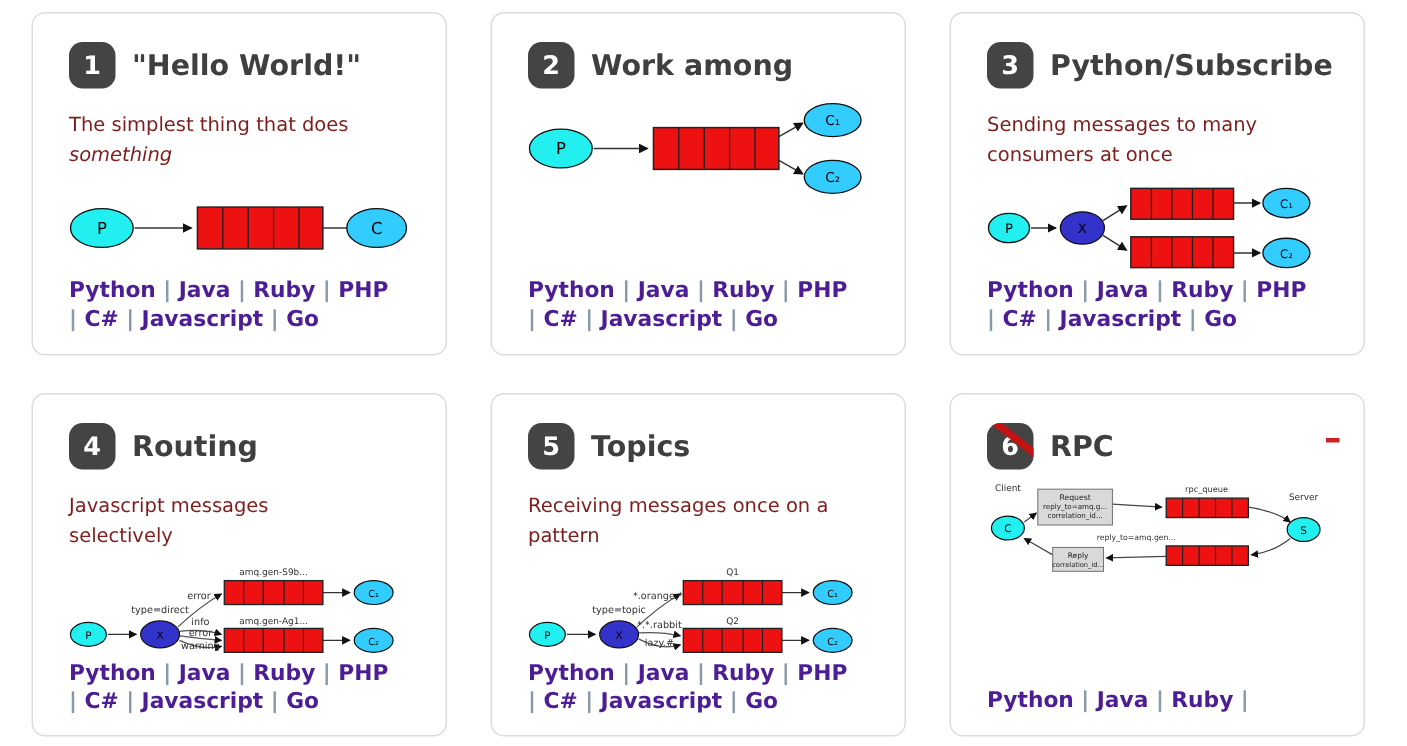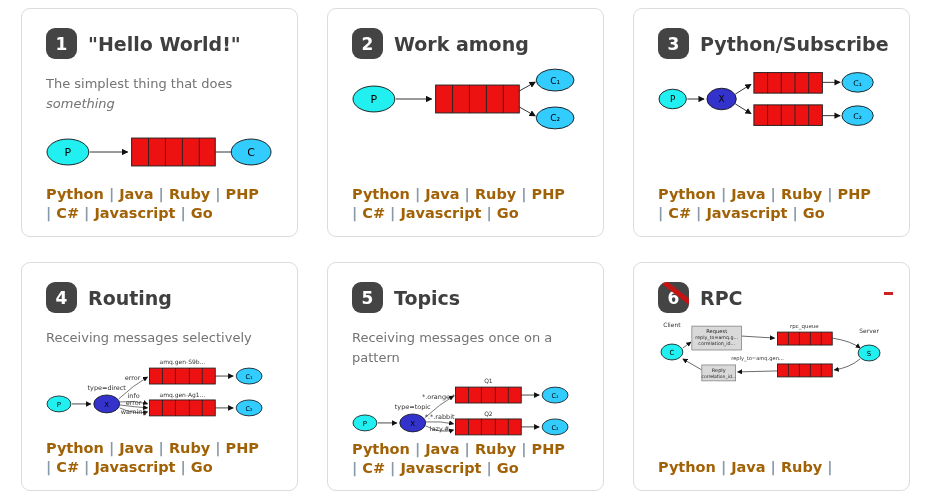--- a/index.html
+++ b/index.html
@@ -16,27 +16,27 @@
     box-sizing:border-box;background:#fff;border:1px solid #dcdcdc;border-radius:9px;
     padding:19px 24px 13px 24px;display:flex;flex-direction:column;position:relative;
   }
   .head{display:flex;align-items:center;gap:11px;}
   .badge{
     width:31px;height:31px;border-radius:9px;background:#444444;color:#fff;
     font-size:17px;font-weight:bold;display:flex;align-items:center;justify-content:center;
     flex:0 0 auto;position:relative;overflow:hidden;
   }
   .title{font-size:19px;font-weight:bold;color:#3f3f3f;white-space:nowrap;}
-  .desc{margin:15px 0 0 0;font-size:13px;line-height:1.5;color:#737373;max-width:206px;}
+  .desc{margin:15px 0 0 0;font-size:13px;line-height:1.5;color:#7f1d1d;max-width:206px;}
   .desc .it{font-style:italic;}
   .dia{height:66px;margin-top:7px;display:flex;align-items:center;}
   .dia svg{display:block;}
   svg{font-family:"DejaVu Sans",sans-serif;}
   .langs{margin-top:auto;font-size:14.5px;font-weight:bold;color:#444;line-height:1.32;}
-  .langs .lang{color:#a16207;text-decoration:none;}
+  .langs .lang{color:#4c1d95;text-decoration:none;}
   .langs .lsep{color:#8899aa;font-weight:bold;margin:0 5px;}
   .langs .lsep:first-child{margin-left:0;}
   
   .badge-slash{position:absolute;left:6px;top:-3px;width:36px;height:5px;background:#c41313;
     transform:rotate(38deg);transform-origin:left top;}
   .art-red-dash{position:absolute;right:16px;top:29px;width:9px;height:3px;background:#cc2222;}
   .art-white-slash-1{position:absolute;left:58px;top:116px;width:14px;height:82px;background:#fff;
     transform:rotate(30deg);}
   .art-white-slash-2{position:absolute;left:122px;top:112px;width:12px;height:86px;background:#fff;
     transform:rotate(30deg);}
@@ -108,20 +108,21 @@
       </div>
   </div>
 
   <div class="card">
     <div class="head">
       <div class="badge">
           <span>3</span>
         </div>
       <div class="title">Python/Subscribe</div>
     </div>
+    <p class="desc"><span>Sending messages to many consumers at once</span></p>
     <div class="dia">
       <svg width="232" height="64" viewBox="0 0 232 64">
         <line x1="30" y1="32" x2="47" y2="32" stroke="#333" stroke-width="1" marker-end="url(#arw)"></line>
         <line x1="79" y1="27" x2="95" y2="17" stroke="#333" stroke-width="1" marker-end="url(#arw)"></line>
         <line x1="79" y1="37" x2="95" y2="47" stroke="#333" stroke-width="1" marker-end="url(#arw)"></line>
         <line x1="168" y1="15" x2="186" y2="15" stroke="#333" stroke-width="1" marker-end="url(#arw)"></line>
         <line x1="168" y1="49" x2="186" y2="49" stroke="#333" stroke-width="1" marker-end="url(#arw)"></line>
         <ellipse cx="15" cy="32" rx="14" ry="10" fill="#22f0f0" stroke="#111" stroke-width="0.9"></ellipse>
         <text x="15" y="35.5" font-size="9" text-anchor="middle" fill="#000">P</text>
         <ellipse cx="65" cy="32" rx="15" ry="11" fill="#3333cc" stroke="#111" stroke-width="0.9"></ellipse>
@@ -142,21 +143,21 @@
       </div>
   </div>
 
   <div class="card">
     <div class="head">
       <div class="badge">
           <span>4</span>
         </div>
       <div class="title">Routing</div>
     </div>
-    <p class="desc"><span>Receiving messages selectively</span></p>
+    <p class="desc"><span>Javascript messages selectively</span></p>
     <div class="dia">
       <svg width="228" height="70" viewBox="0 0 228 70">
         <line x1="26" y1="51" x2="45" y2="51" stroke="#333" stroke-width="0.9" marker-end="url(#arw)"></line>
         <path d="M73,46 Q88,32 102,24" fill="none" stroke="#555" stroke-width="0.8" marker-end="url(#arw)"></path>
         <path d="M74,49 Q89,47 102,51" fill="none" stroke="#555" stroke-width="0.8" marker-end="url(#arw)"></path>
         <path d="M74,52 Q89,54 102,55" fill="none" stroke="#555" stroke-width="0.8" marker-end="url(#arw)"></path>
         <path d="M74,55 Q89,62 102,59" fill="none" stroke="#555" stroke-width="0.8" marker-end="url(#arw)"></path>
         <line x1="170" y1="23" x2="188" y2="23" stroke="#333" stroke-width="0.9" marker-end="url(#arw)"></line>
         <line x1="170" y1="55" x2="188" y2="55" stroke="#333" stroke-width="0.9" marker-end="url(#arw)"></line>
         <ellipse cx="13" cy="51" rx="12" ry="8" fill="#22f0f0" stroke="#111" stroke-width="0.8"></ellipse>

